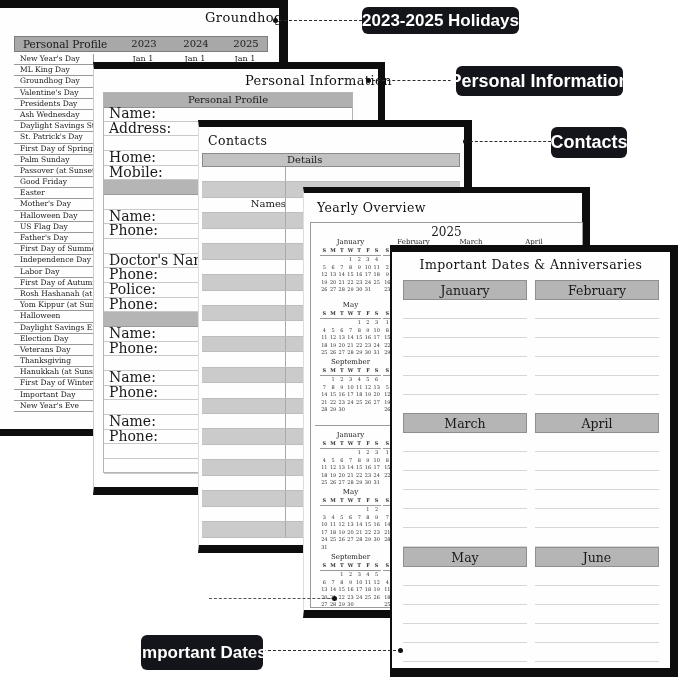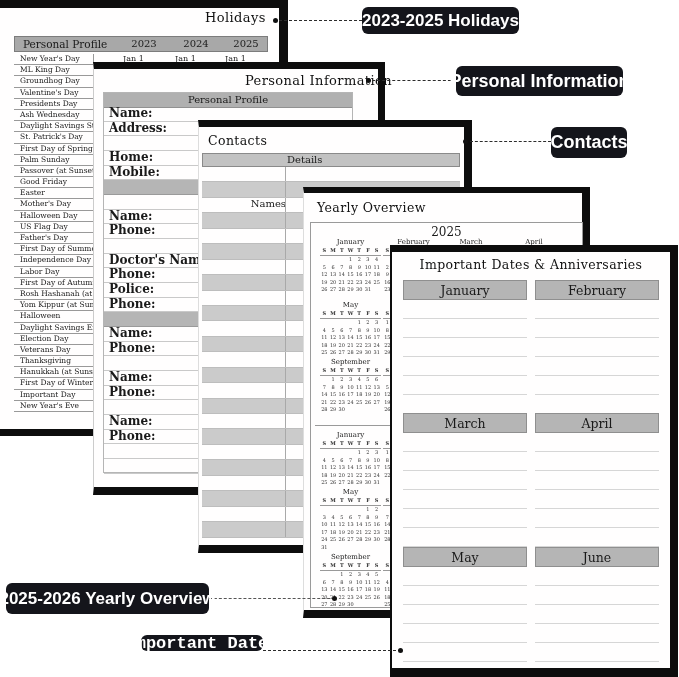--- a/index.html
+++ b/index.html
@@ -17,33 +17,33 @@
   .t-con{left:9px;top:6px;font-size:12.5px;}
   .t-yr{left:13px;top:7px;font-size:12.5px;}
   .t-imp{left:0;top:5px;width:100%;text-align:center;font-size:12.5px;}
 
   
   .hol-header{position:absolute;left:18px;top:28px;width:254px;height:16px;background:#a8a8a8;
               border:1px solid #7c7c7c;box-sizing:border-box;font-size:10.5px;}
   .hol-hlabel{position:absolute;left:8px;top:1px;}
   .hol-year{position:absolute;top:1px;width:40px;text-align:center;font-size:10px;}
   .hy0{left:109px;}.hy1{left:161px;}.hy2{left:211px;}
-  .hol-date{position:absolute;width:40px;font-size:8px;top:46px;}
+  .hol-date{position:absolute;width:40px;text-align:center;font-size:8px;top:46px;}
   .hd0{left:127px;}.hd1{left:179px;}.hd2{left:229px;}
   .hol-rows{position:absolute;left:18px;top:46px;width:79px;border-right:1px solid #999;}
   .hol-row{height:11.2px;border-bottom:1px solid #999;overflow:hidden;box-sizing:border-box;}
   .hol-name{font-size:7.5px;line-height:10px;padding-left:6px;white-space:nowrap;display:block;}
 
   
   .pi-box{position:absolute;left:9px;top:23px;width:250px;height:381px;border:1px solid #b5b5b5;box-sizing:border-box;}
   .pi-header{height:14px;background:#b0b0b0;border-bottom:1px solid #919191;text-align:center;font-size:10px;line-height:14px;}
   .pi-rows{position:absolute;left:0;top:14px;right:0;bottom:0;display:flex;flex-direction:column;}
   .pi-row{flex:0 0 14.68px;border-bottom:1px solid #c9c9c9;box-sizing:border-box;}
   .pi-gray{background:#b5b5b5;border-bottom:1px solid #9a9a9a;}
-  .pi-label{font-size:12px;line-height:13px;padding-left:5px;display:block;white-space:nowrap;font-weight:bold;}
+  .pi-label{font-size:14px;line-height:13px;padding-left:5px;display:block;white-space:nowrap;}
 
   
   .ct-header{position:absolute;left:3px;top:26px;width:258px;height:14px;background:#c2c2c2;
              border:1px solid #8a8a8a;box-sizing:border-box;display:flex;font-size:10px;}
   .ct-hname{flex:0 0 83px;border-right:1px solid #8a8a8a;text-align:right;line-height:12px;margin-top:44px;}
   .ct-hdet{flex:1;text-align:left;line-height:12px;}
   .ct-rows{position:absolute;left:3px;top:40px;width:258px;}
   .ct-row{height:15.45px;display:flex;border-bottom:1px solid #bdbdbd;box-sizing:border-box;}
   .ct-gray{background:#cbcbcb;}
   .ct-cell-name{flex:0 0 83px;border-right:1px solid #a9a9a9;}
@@ -70,41 +70,41 @@
   .id-line:first-of-type{margin-top:3px;}
 
   
   .callout{position:absolute;z-index:10;background:#14151b;color:#fff;border-radius:6px;
            display:flex;align-items:center;justify-content:center;white-space:nowrap;
            font-family:"Liberation Sans",sans-serif;font-weight:bold;font-size:17px;}
   .c-hol{left:362px;top:7px;width:157px;height:27px;}
   .c-per{left:456px;top:66px;width:167px;height:30px;font-size:18px;}
   .c-con{left:551px;top:127px;width:76px;height:31px;font-size:18px;}
   .c-yr{left:6px;top:583px;width:203px;height:31px;}
-  .c-imp{left:141px;top:635px;width:122px;height:16px;font-family:Liberation Mono, monospace;}
+  .c-imp{left:141px;top:635px;width:122px;height:35px;}
   .conn{position:absolute;z-index:9;border-top:1.5px dashed #2c2c2c;height:0;}
   .n-hol{left:279px;top:20px;width:83px;}
   .n-per{left:372px;top:80px;width:84px;}
   .n-con{left:470px;top:141px;width:81px;}
   .n-yr{left:209px;top:598px;width:126px;border-top:1.5px dashed #555;}
   .n-imp{left:263px;top:650px;width:138px;}
   .dot{position:absolute;z-index:9;width:5px;height:5px;border-radius:50%;background:#111;}
   .d-hol{left:273px;top:18px;}
   .d-per{left:366px;top:78px;}
   .d-con{left:463px;top:139px;}
   .d-yr{left:332px;top:596px;}
   .d-imp{left:398px;top:648px;}
 </style>
 </head>
 <body>
 
 <div class="canvas">
 
   <section class="page pg-holidays">
-    <h2 class="pg-title t-hol">Holidays</h2>
+    <h2 class="pg-title t-hol">Groundhog</h2>
     <div class="hol-header">
       <span class="hol-hlabel">Personal Profile</span>
       <span class="hol-year hy0">2023</span>
       <span class="hol-year hy1">2024</span>
       <span class="hol-year hy2">2025</span>
     </div>
     <span class="hol-date hd0">Jan 1</span>
     <span class="hol-date hd1">Jan 1</span>
     <span class="hol-date hd2">Jan 1</span>
     <div class="hol-rows">
@@ -1170,20 +1170,17 @@
 
   <div class="callout c-hol">
       <span>2023-2025 Holidays</span>
     </div>
   <div class="callout c-per">
       <span>Personal Information</span>
     </div>
   <div class="callout c-con">
       <span>Contacts</span>
     </div>
-  <div class="callout c-yr">
-      <span>2025-2026 Yearly Overview</span>
-    </div>
   <div class="callout c-imp">
       <span>Important Dates</span>
     </div>
 
 </div>
 
 </body></html>

